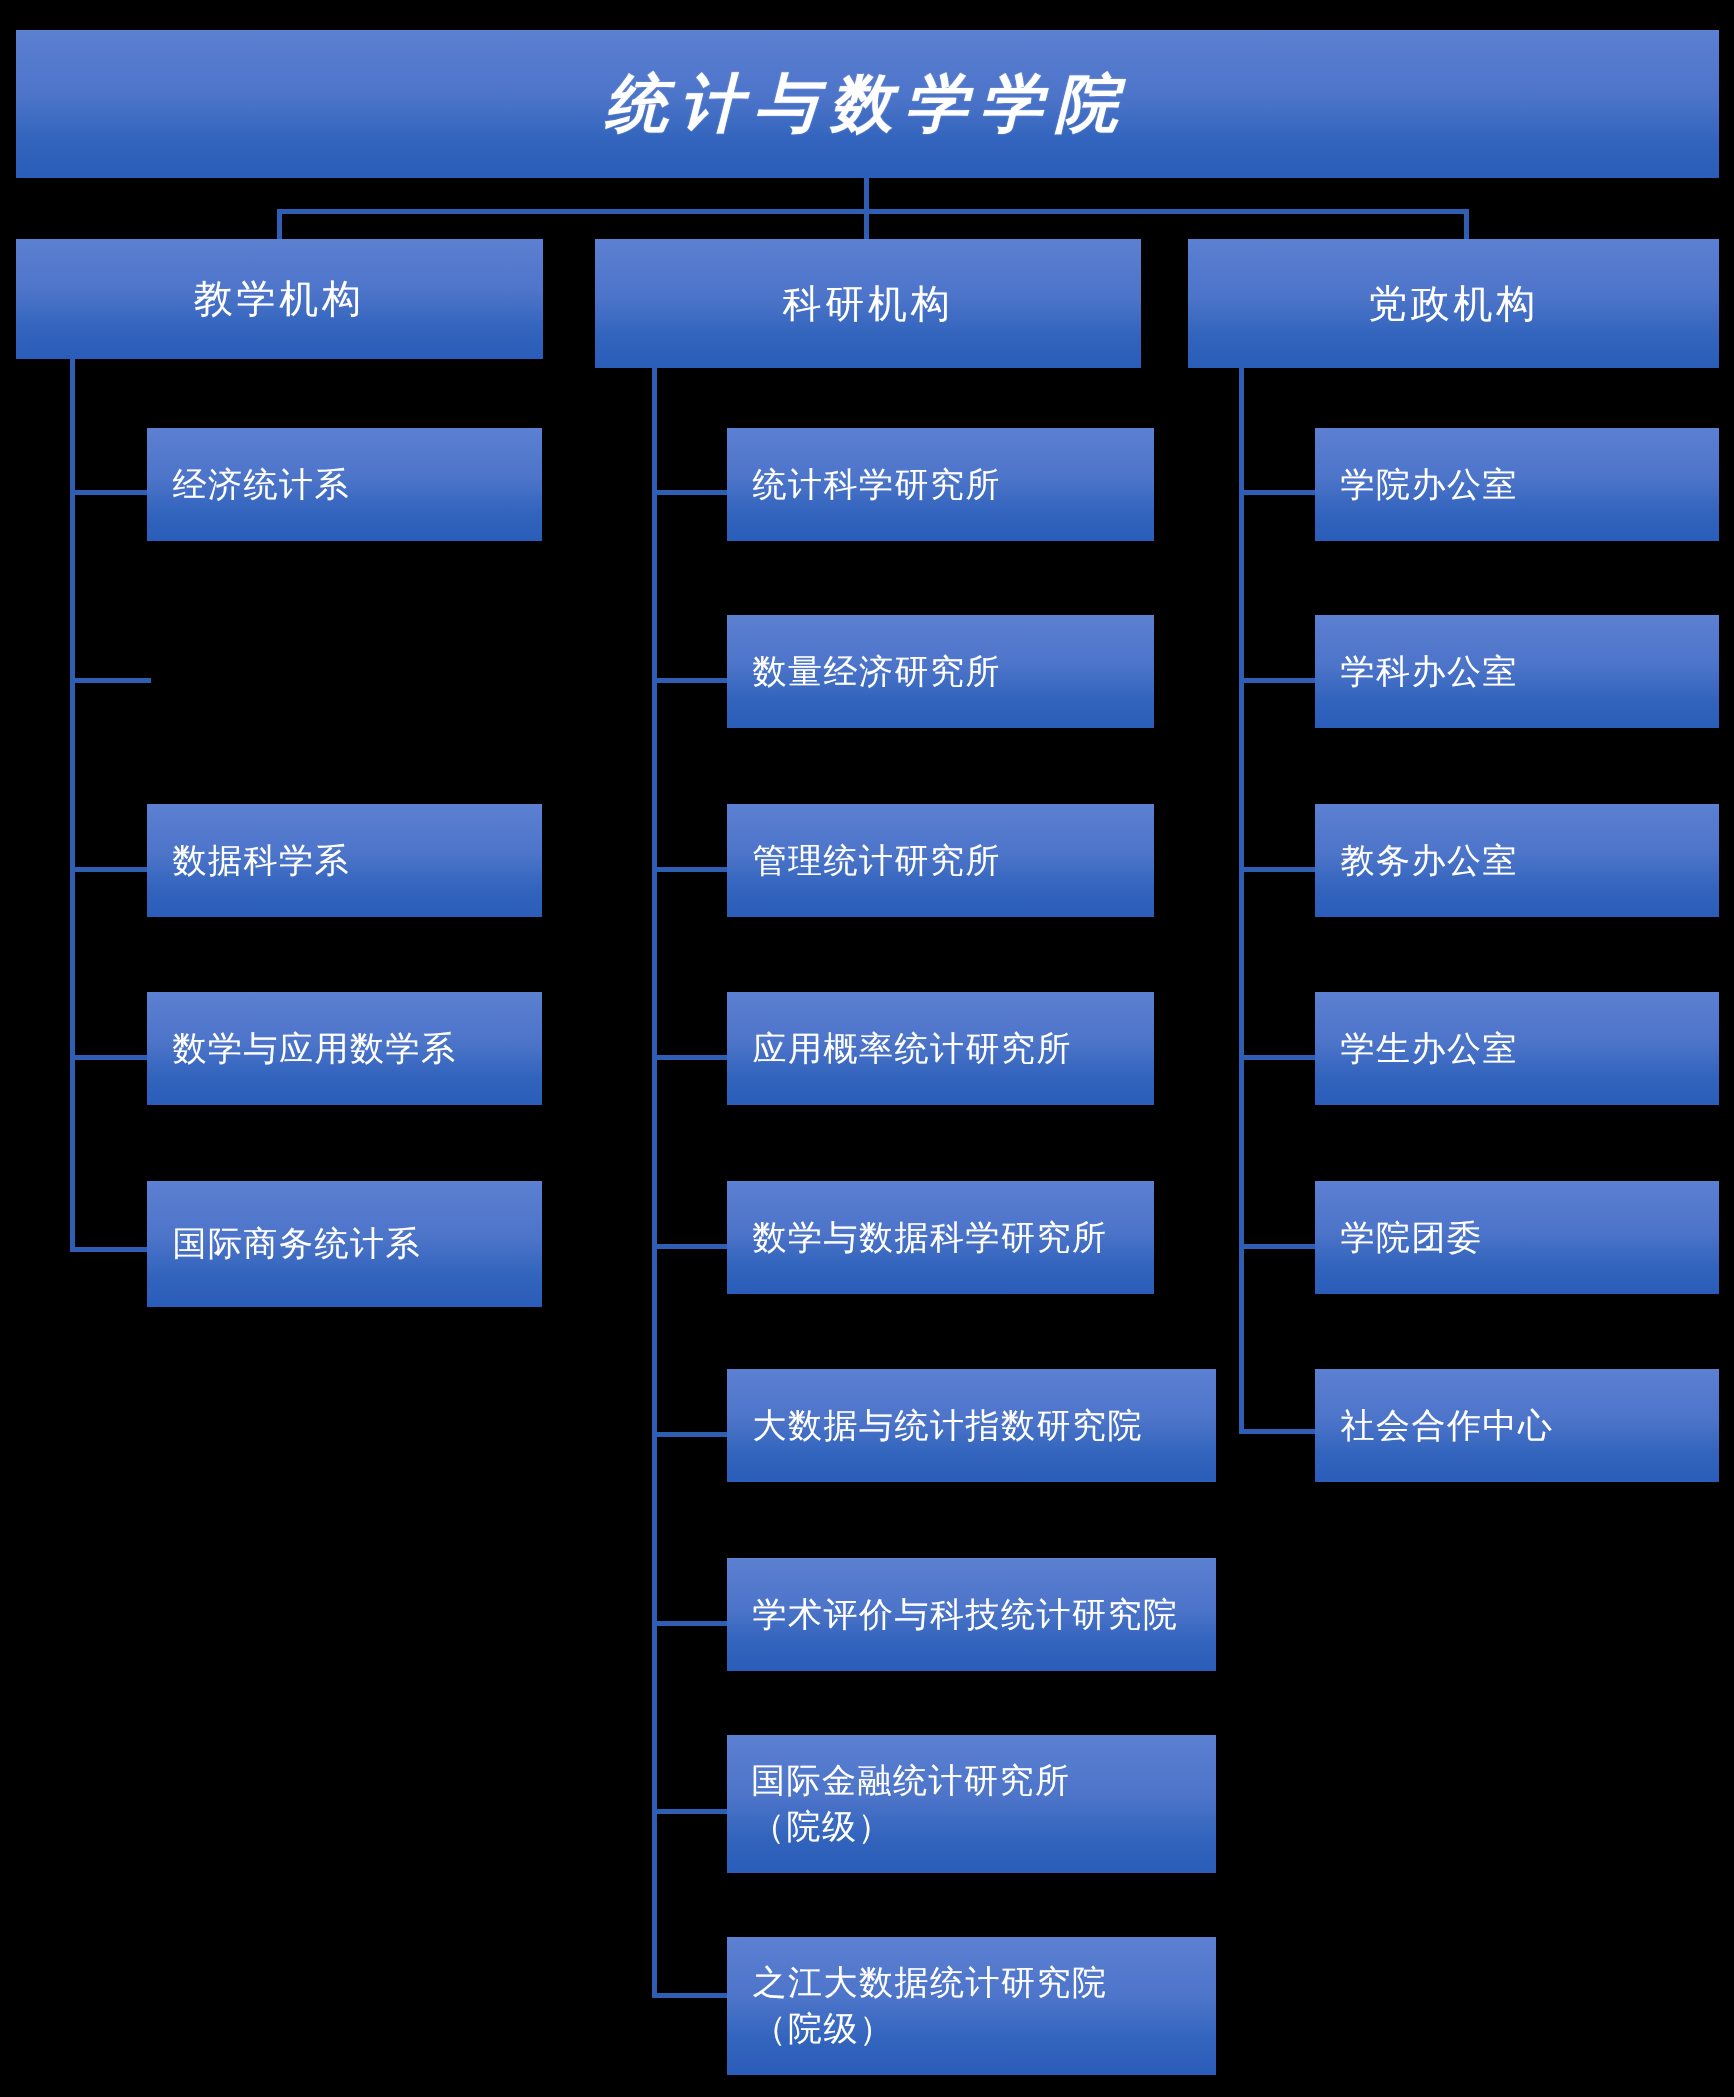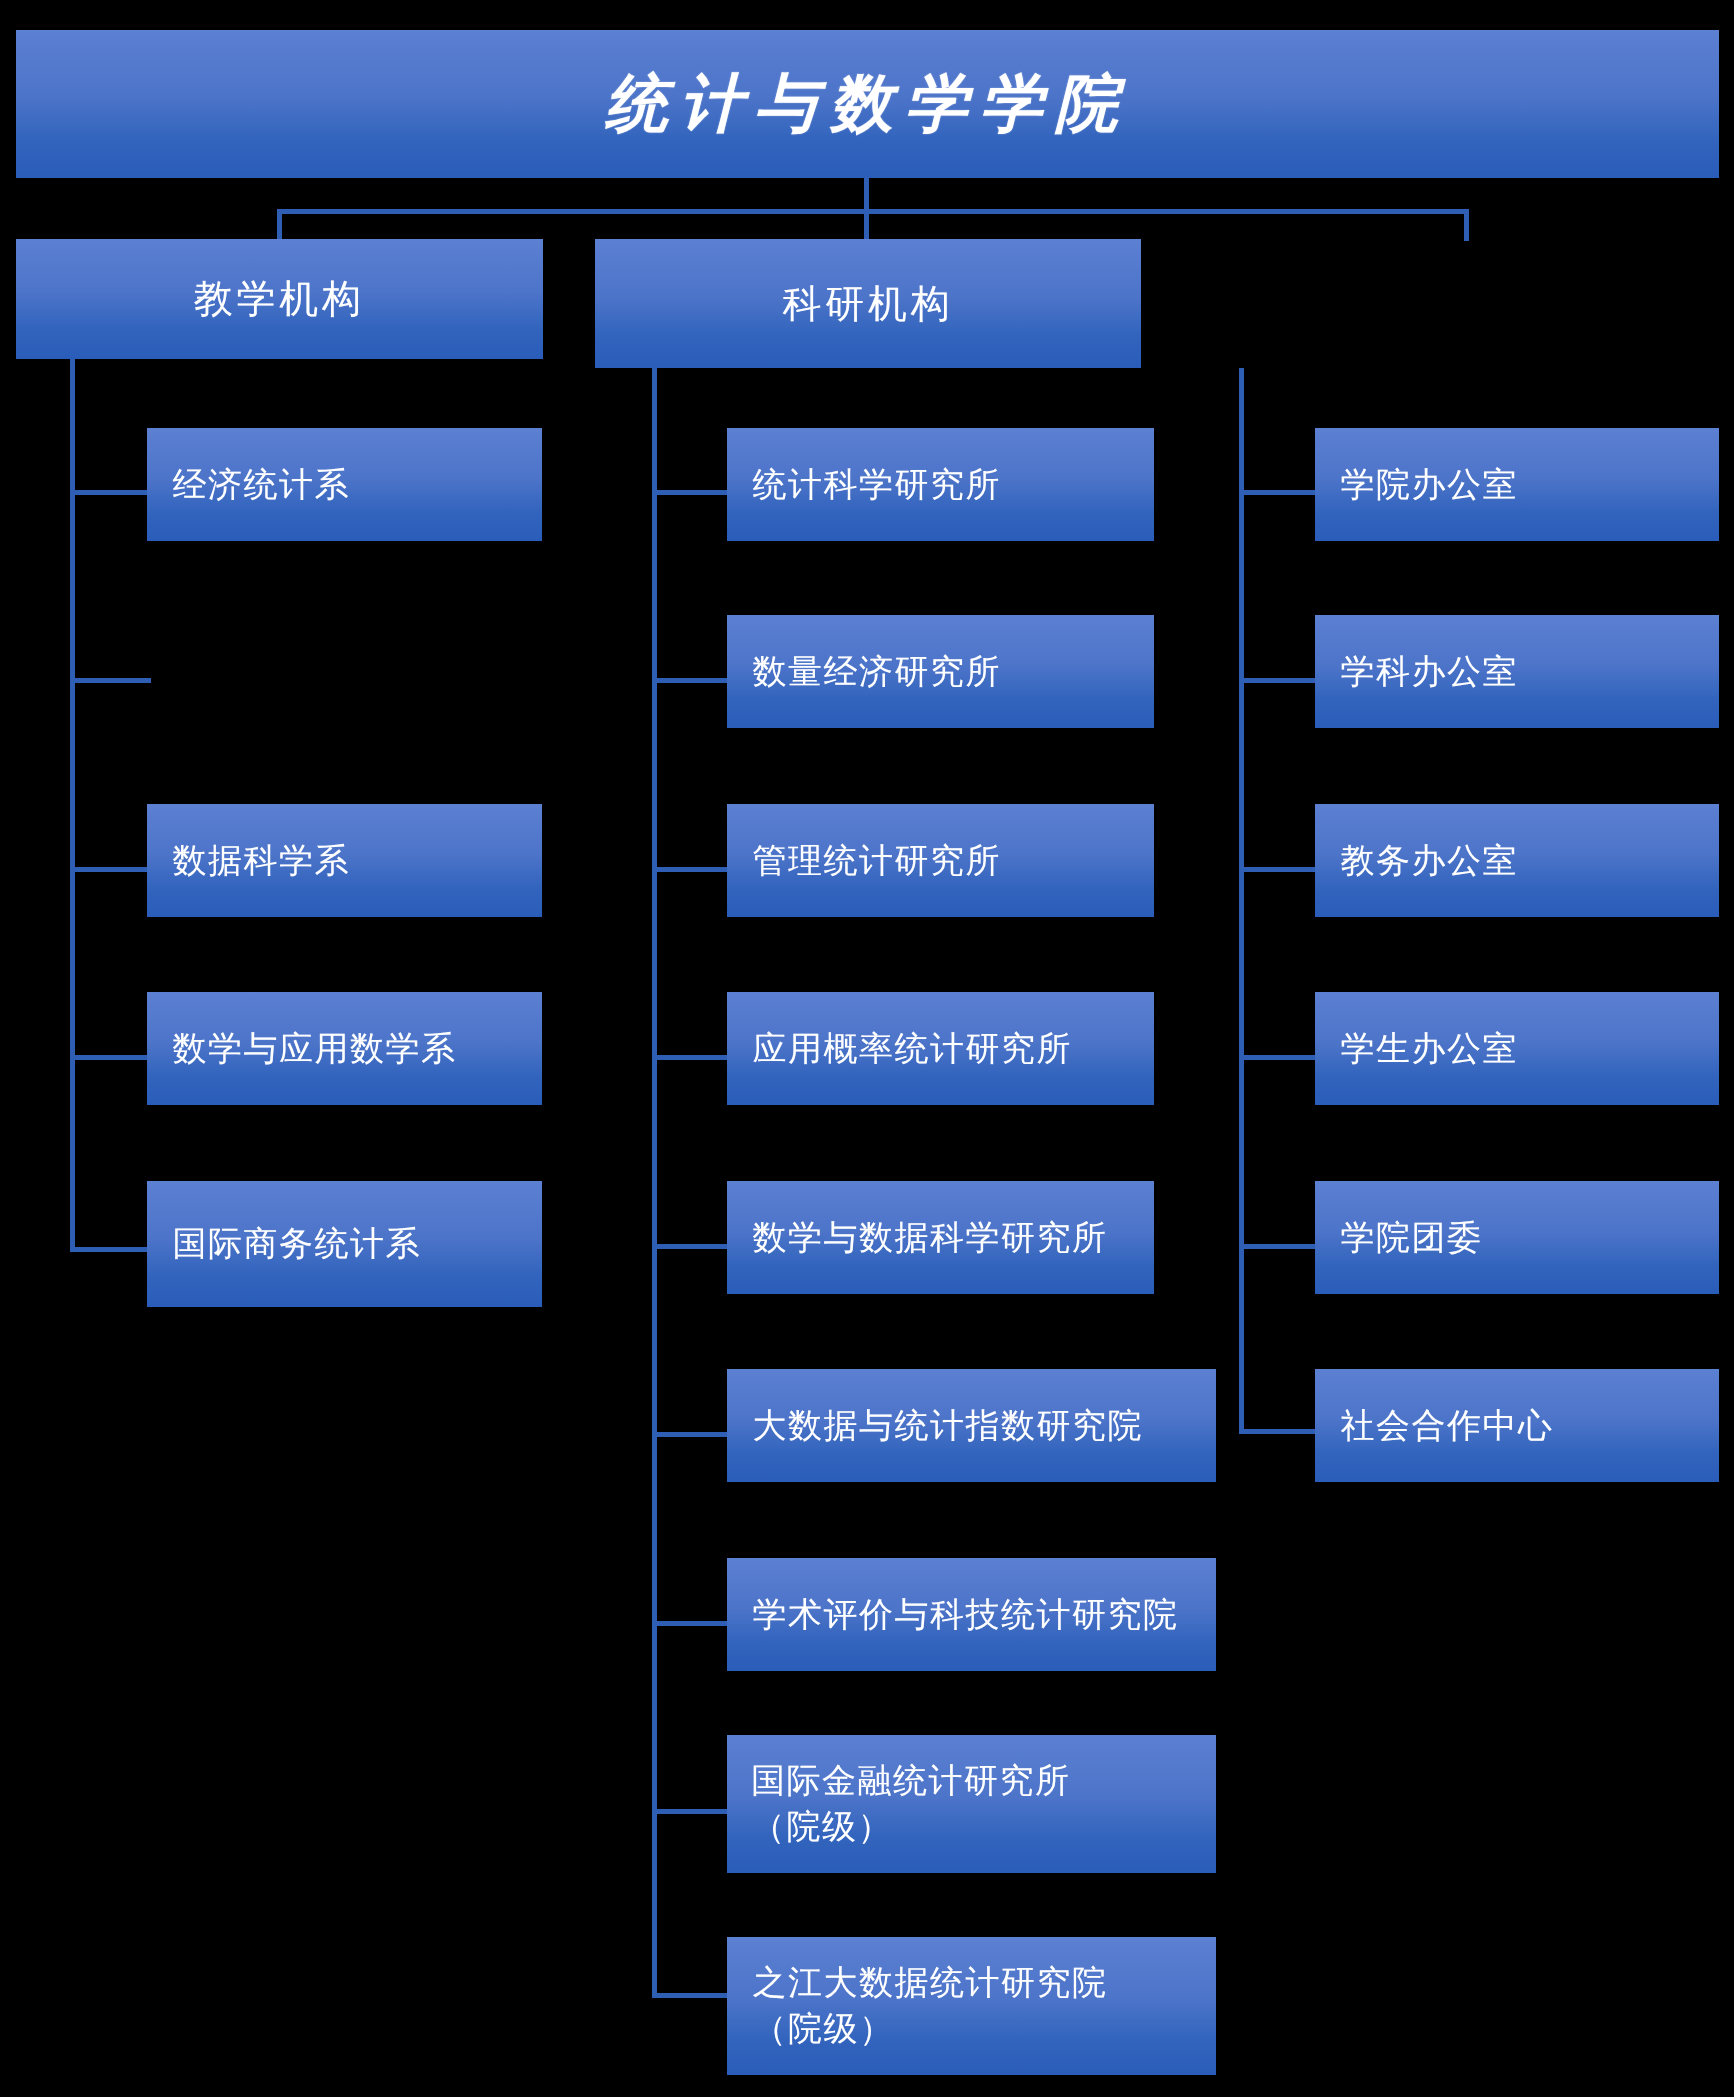--- a/index.html
+++ b/index.html
@@ -86,20 +86,23 @@
   <div class="conn conn-v" style="left:1464px; top:209px; width:4.5px; height:32px;"></div>
 
   <div class="node node-branch" style="left:595px; top:239px; width:546px; height:129px;">
     <span>科研机构</span>
   </div>
 
   <div class="node node-branch" style="left:15.7px; top:239px; width:527px; height:120px;">
     <span>教学机构</span>
   </div>
 
+  <div class="node node-branch" style="left:1188px; top:239px; width:531px; height:129px;">
+    <span>党政机构</span>
+  </div>
 
   <div class="conn conn-v" style="left:70px; top:359px; width:4.5px; height:892px;"></div>
   <div class="conn conn-h" style="left:70px; top:490px;  width:81px; height:4.5px;"></div>
   <div class="conn conn-h" style="left:70px; top:678px;  width:81px; height:4.5px;"></div>
   <div class="conn conn-h" style="left:70px; top:867px; width:81px; height:4.5px;"></div>
   <div class="conn conn-h" style="left:70px; top:1055px; width:81px; height:4.5px;"></div>
   <div class="conn conn-h" style="left:70px; top:1247px; width:81px; height:4.5px;"></div>
 
   <div class="node node-leaf" style="left:147px; top:428px; width:395px; height:113px;">
     <span class="leaf-text">

